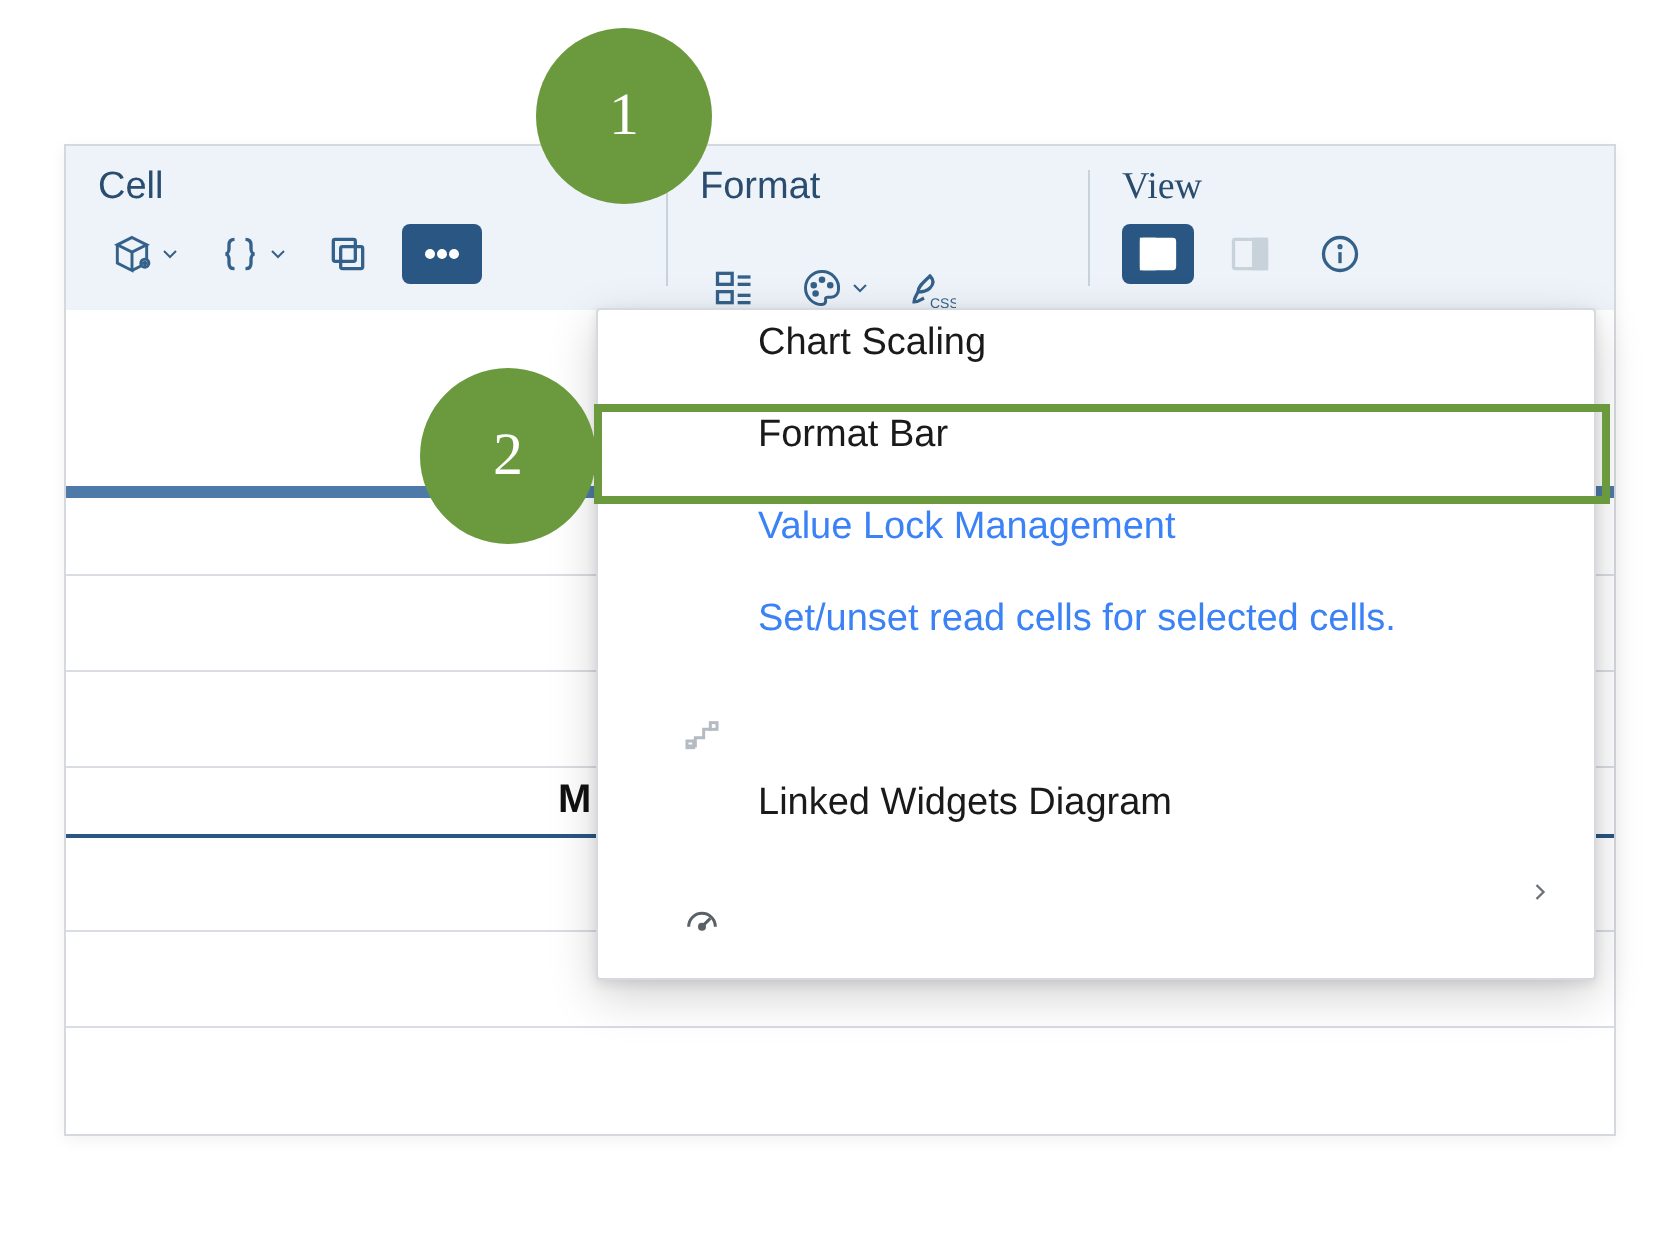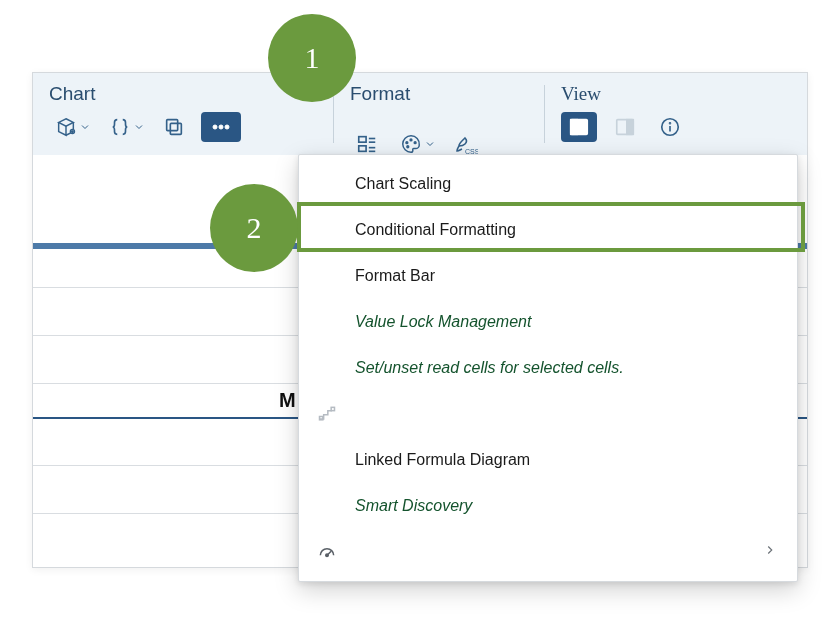--- a/index.html
+++ b/index.html
@@ -91,29 +91,30 @@
     width: 500px;
     background: #fff;
     border: 1px solid #d6dade;
     border-radius: 2px;
     box-shadow: 0 8px 24px rgba(0,0,0,0.18), 0 2px 6px rgba(0,0,0,0.10);
     padding: 6px 0;
     z-index: 5;
   }
   .dd-item {
     display: flex;
-    align-items: center;
+    align-items: flex-start;
     height: 46px;
     padding: 0 20px 0 56px;
-    font-size: 16px;
+    font-size: 19px;
     color: #1a1a1a;
     position: relative;
     cursor: pointer;
-  }
-  .dd-item.disabled { color: #14532d; cursor: default; font-style: italic; }
+    margin-left: 24px;
+  }
+  .dd-item.disabled { color: #3b82f6; cursor: default; }
   .dd-item .left-icon {
     position: absolute;
     left: 16px;
     top: 50%;
     transform: translateY(-50%);
     color: #7f8790;
     display: flex;
     align-items: center;
     justify-content: center;
     width: 24px;
@@ -145,21 +146,21 @@
     font-family: Georgia, "Times New Roman", serif;
   }
 </style>
 </head>
 <body>
 
 <div class="panel">
   <div class="toolbar-header">
 
     <div class="section" style="flex:0 0 300px;">
-      <div class="section-title">Chart</div>
+      <div class="section-title">Cell</div>
       <div class="section-icons">
         <div class="tb-btn with-caret">
           <svg width="22" height="22" viewBox="0 0 24 24" fill="none" stroke="#34618a" stroke-width="1.6">
             <path d="M12 3 L20 7 L12 11 L4 7 Z"></path>
               <path d="M4 7 V17 L12 21 V11"></path>
               <path d="M20 7 V17 L12 21"></path>
             <circle cx="19" cy="17" r="2.2" fill="#edf3f8"></circle>
               <path d="M19 15.5 V18.5 M17.5 17 H20.5"></path>
           </svg>
           <svg class="caret" width="12" height="12" viewBox="0 0 24 24" fill="none" stroke="#34618a" stroke-width="2">
@@ -266,45 +267,39 @@
     <div class="grid-line" style="top:358px;"></div>
     <div class="m-label">M</div>
   </div>
 </div>
 
 <div class="dropdown">
   <div class="dd-item">
     <span>Chart Scaling</span>
   </div>
   <div class="dd-item">
-    <span>Conditional Formatting</span>
-  </div>
-  <div class="dd-item">
     <span>Format Bar</span>
   </div>
   <div class="dd-item disabled">
     <span>Value Lock Management</span>
   </div>
   <div class="dd-item disabled">
     <span>Set/unset read cells for selected cells.</span>
   </div>
   <div class="dd-item disabled">
     <span class="left-icon">
       <svg width="20" height="20" viewBox="0 0 24 24" fill="none" stroke="#b5bbc2" stroke-width="1.8">
         <path d="M3 18h5v-5h5V8h5"></path>
           <rect x="3" y="15" width="4" height="4"></rect>
           <rect x="17" y="4" width="4" height="4"></rect>
       </svg>
     </span>
   </div>
   <div class="dd-item">
-    <span>Linked Formula Diagram</span>
-  </div>
-  <div class="dd-item disabled">
-    <span>Smart Discovery</span>
+    <span>Linked Widgets Diagram</span>
   </div>
   <div class="dd-item">
     <span class="left-icon">
       <svg width="20" height="20" viewBox="0 0 24 24" fill="none" stroke="#5a6067" stroke-width="1.8">
         <path d="M4 16a8 8 0 0 1 16 0"></path>
           <line x1="12" y1="16" x2="17" y2="11"></line>
           <circle cx="12" cy="16" r="1.5" fill="#5a6067"></circle>
       </svg>
     </span>
     <span class="right-caret">

